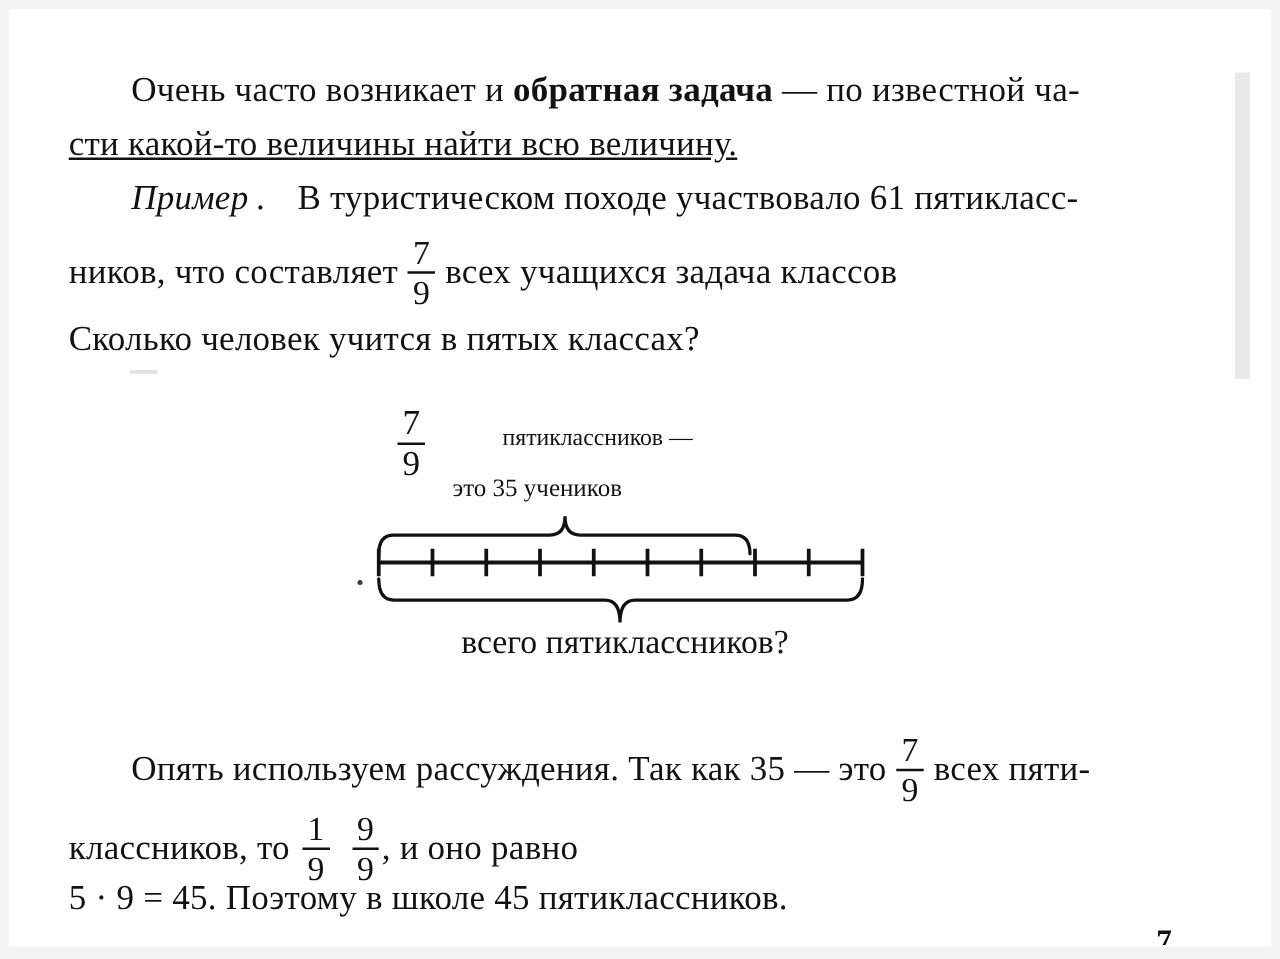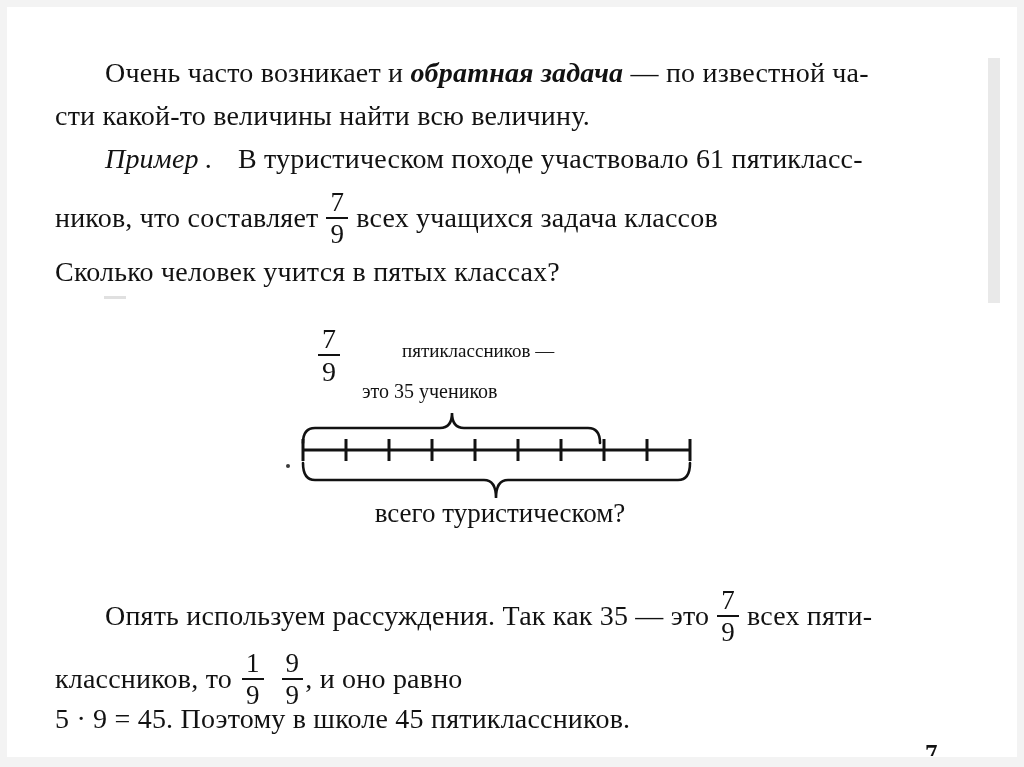--- a/index.html
+++ b/index.html
@@ -22,21 +22,21 @@
   .line{
     position:absolute;
     white-space:pre;
     font-size:28px;
     letter-spacing:0.2px;
     color:#121212;
   }
   .fracline{
     display:flex;align-items:center;height:72px;
   }
-  .bi{font-weight:bold;font-style:italic;}
+  .bi{font-weight:bold;}
   .it{font-style:italic;}
   .frac{
     display:inline-block;text-align:center;vertical-align:middle;
     line-height:1.05;font-size:27px;
   }
   .frac .num{display:block;padding:0 4px 1px 4px;}
   .frac .den{display:block;border-top:2px solid #121212;padding:1px 4px 0 4px;}
   .m1{margin:0 8px 0 10px;}
   .m2{margin:0 2px 0 10px;}
   .m3{margin:0 8px 0 8px;}
@@ -64,21 +64,21 @@
     font-size:25px;font-weight:bold;line-height:1.0;
   }
 </style>
 </head>
 <body>
 
 <div class="page"></div>
 <div class="scan-bar"></div>
 
 <div class="line" style="left:105px;top:57px;"><span>Очень часто возникает и </span><span class="bi">обратная задача</span><span> — по известной ча-</span></div>
-<div class="line" style="left:55px;top:100px;"><span>сти какой-то величины найти всю величину.</span></div>
+<div class="line" style="left:55px;top:100px;text-decoration:underline;"><span>сти какой-то величины найти всю величину.</span></div>
 
 <div class="line" style="left:105px;top:143px;"><span class="it">Пример</span><span style="margin-left:6px;">.</span><span style="margin-left:26px;">В туристическом походе участвовало 61 пятикласс-</span></div>
 
 <div class="line fracline" style="left:55px;top:182px;"><span>ников, что составляет</span><span class="frac m3"><span class="num">7</span><span class="den">9</span></span><span>всех учащихся задача классов</span></div>
 
 <div class="line" style="left:55px;top:256px;"><span>Сколько человек учится в пятых классах?</span></div>
 
 <div class="dash-artifact"></div>
 
 <div class="diagram">
@@ -103,21 +103,21 @@
         <line x1="228" x2="228" y1="29" y2="51" stroke="#121212" stroke-width="3"></line>
         <line x1="271" x2="271" y1="29" y2="51" stroke="#121212" stroke-width="3"></line>
         <line x1="314" x2="314" y1="29" y2="51" stroke="#121212" stroke-width="3"></line>
         <line x1="357" x2="357" y1="29" y2="51" stroke="#121212" stroke-width="3"></line>
         <line x1="400" x2="400" y1="29" y2="51" stroke="#121212" stroke-width="3"></line>
       </g>
 
     <path d="M 13 53 Q 13 70 25 70 L 194 70 Q 206 70 206 88 Q 206 70 218 70 L 388 70 Q 400 70 400 53" fill="none" stroke="#121212" stroke-width="2.6" stroke-linecap="round"></path>
   </svg>
 
-  <div class="dbottom">всего туристическом?</div>
+  <div class="dbottom">всего пятиклассников?</div>
 </div>
 <div class="dot-artifact"></div>
 
 <div class="line fracline" style="left:105px;top:580px;justify-content:center;"><span>Опять используем рассуждения. Так как 35 — это</span><span class="frac m3"><span class="num">7</span><span class="den">9</span></span><span>всех пяти-</span></div>
 
 <div class="line fracline" style="left:55px;top:643px;"><span>классников, то</span><span class="frac m1"><span class="num">1</span><span class="den">9</span></span><span class="frac m2"><span class="num">9</span><span class="den">9</span></span><span>, и оно равно</span></div>
 
 <div class="line" style="left:55px;top:703px;"><span>5 · 9 = 45. Поэтому в школе 45 пятиклассников.</span></div>
 
 <div class="page-num">7</div>

